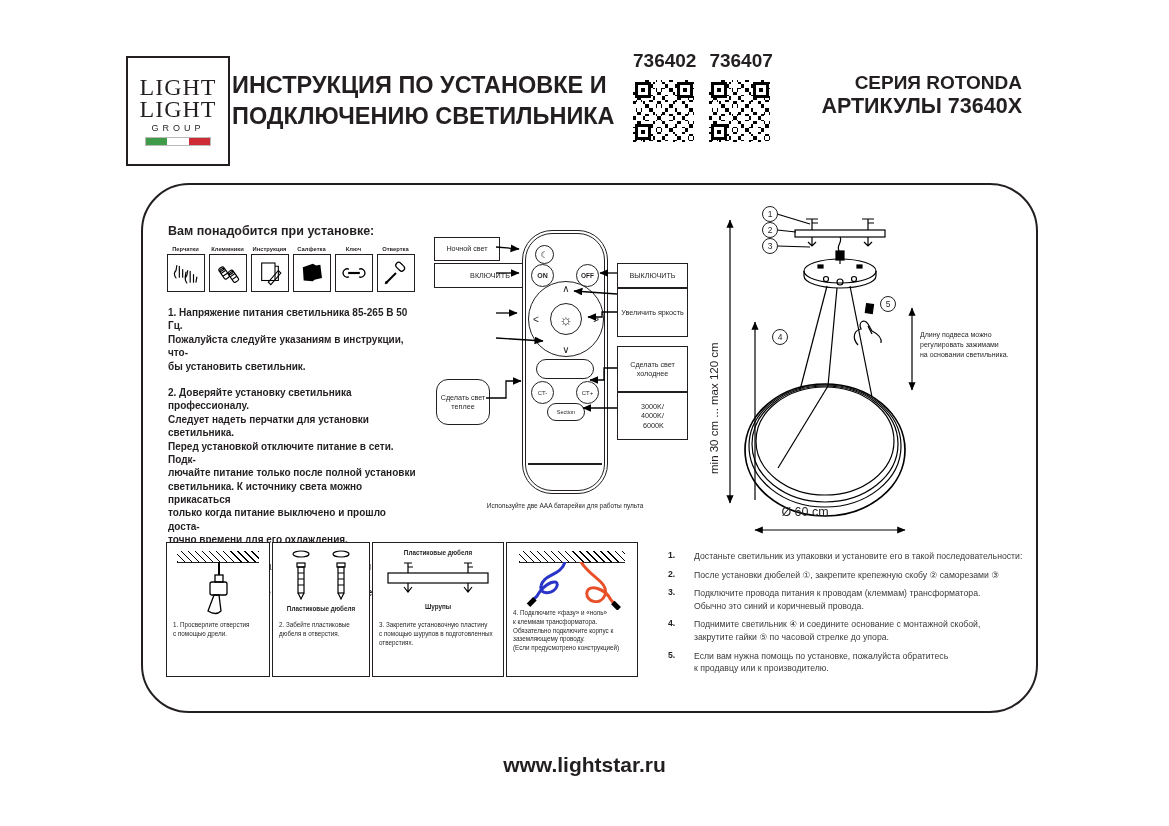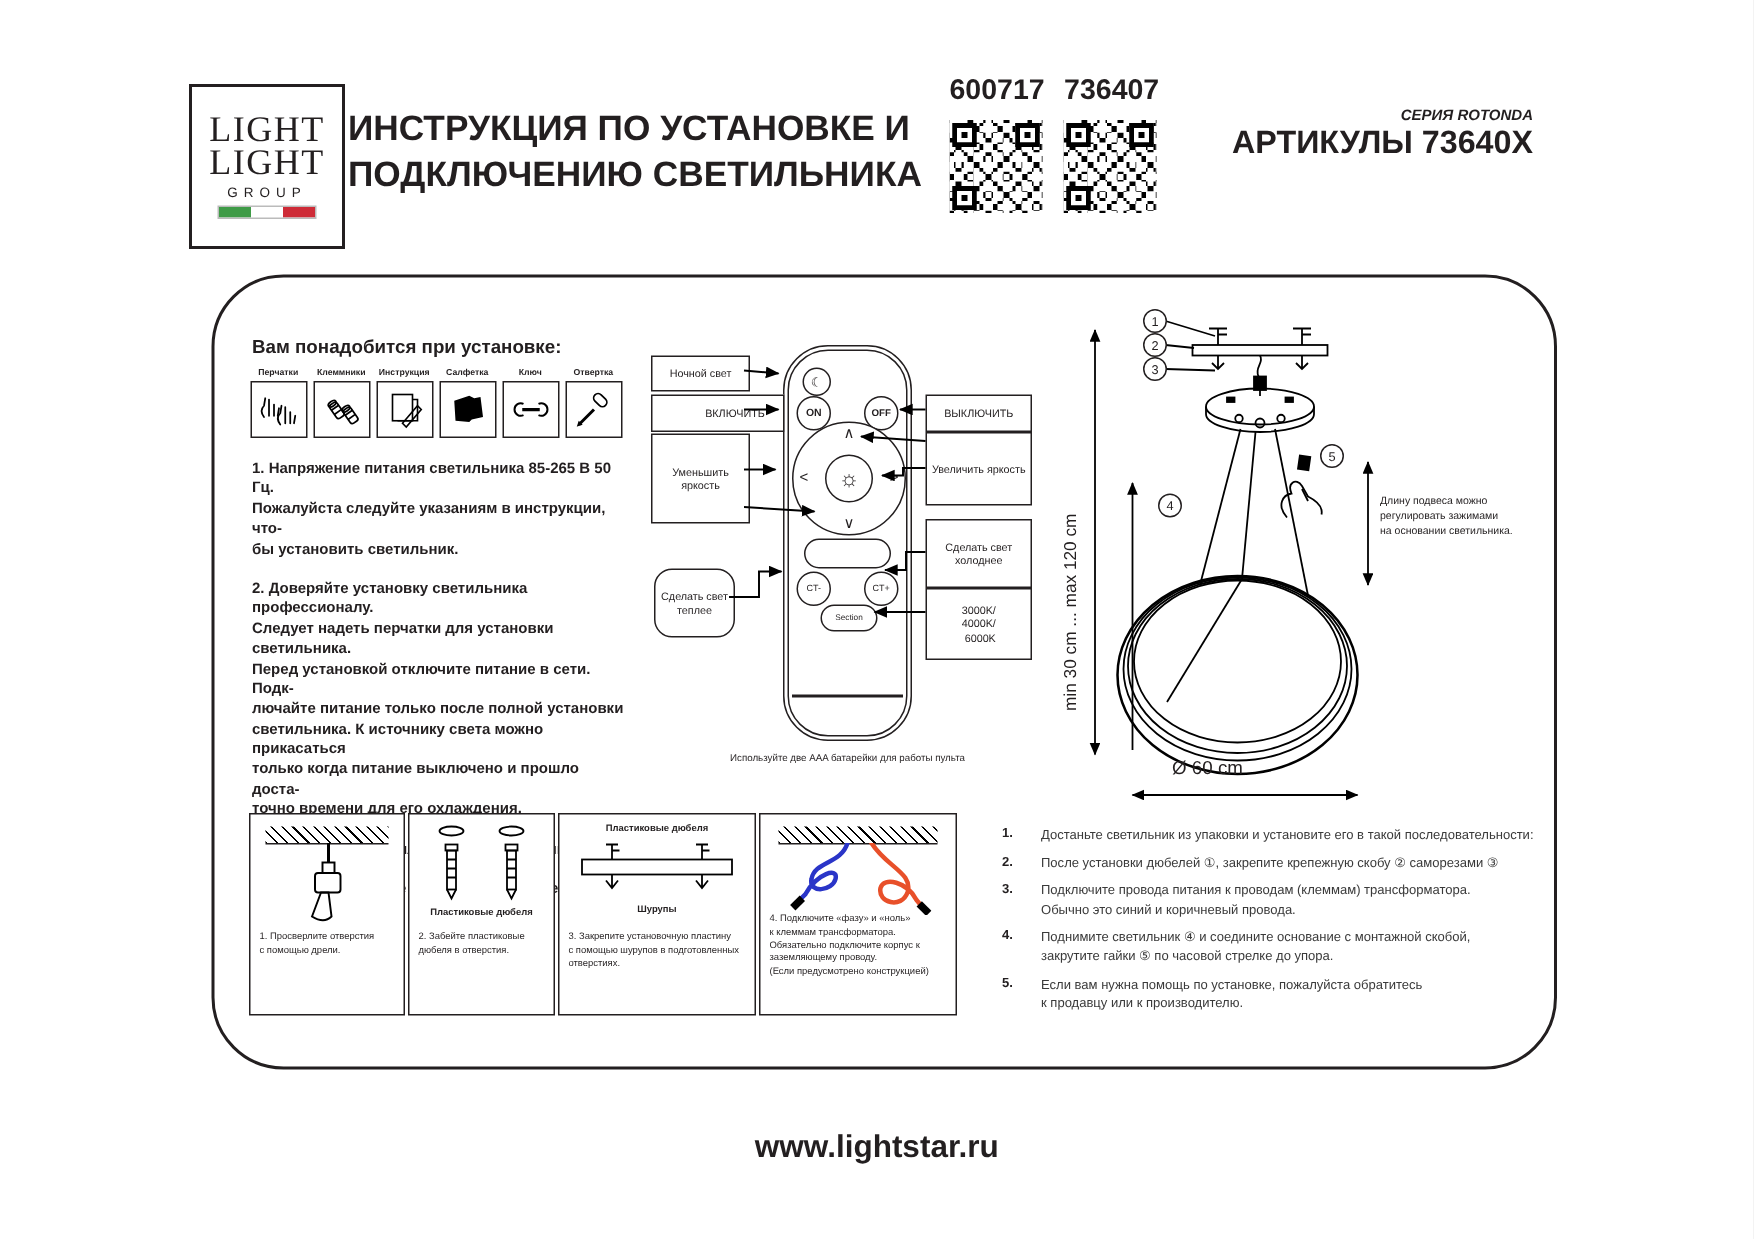--- a/index.html
+++ b/index.html
@@ -51,36 +51,36 @@
     <div class="l3">GROUP</div>
     <div class="flag"></div>
   </div>
 
   <div class="abs" style="left:232px;top:70px;width:410px;font-size:23.5px;font-weight:700;line-height:1.3;">
     <div>ИНСТРУКЦИЯ ПО УСТАНОВКЕ И</div>
     <div>ПОДКЛЮЧЕНИЮ СВЕТИЛЬНИКА</div>
   </div>
 
   <div class="abs" style="left:633px;top:50px;width:140px;display:flex;gap:13px;font-size:19px;font-weight:700;">
-    <span>600717</span>
+    <span>736402</span>
     <span>736407</span>
   </div>
   <div class="qr" style="left:633px;top:80px;">
     <i class="f" style="left:2px;top:2px;"></i>
     <i class="f" style="right:2px;top:2px;"></i>
     <i class="f" style="left:2px;bottom:2px;"></i>
   </div>
   <div class="qr" style="left:709px;top:80px;">
     <i class="f" style="left:2px;top:2px;"></i>
     <i class="f" style="right:2px;top:2px;"></i>
     <i class="f" style="left:2px;bottom:2px;"></i>
   </div>
 
   <div class="abs" style="left:800px;top:72px;width:222px;text-align:right;">
-    <div style="font-size:10px;font-weight:700;font-style:italic;">СЕРИЯ ROTONDA</div>
+    <div style="font-size:19px;font-weight:700;">СЕРИЯ ROTONDA</div>
     <div style="font-size:21.5px;font-weight:700;margin-top:0;">АРТИКУЛЫ 73640X</div>
   </div>
 
   <div class="abs frame" style="left:141px;top:183px;width:893px;height:526px;"></div>
 
   <div class="abs b" style="left:168px;top:224px;font-size:12.5px;">Вам понадобится при установке:</div>
 
   <div class="abs" style="left:166px;top:246px;display:flex;gap:3px;">
     <div class="tool">
       <div class="tl">Перчатки</div>
@@ -182,21 +182,20 @@
     </div>
     <div class="abs" style="left:13px;top:128px;width:56px;height:18px;border:1.2px solid #231f20;border-radius:10px;"></div>
     <div class="rbtn" style="left:8px;top:150px;width:21px;height:21px;font-size:6px;">CT-</div>
     <div class="rbtn" style="right:8px;top:150px;width:21px;height:21px;font-size:6px;">CT+</div>
     <div class="abs" style="left:24px;top:172px;width:36px;height:16px;border:1.2px solid #231f20;border-radius:9px;display:flex;align-items:center;justify-content:center;font-size:5.5px;">Section</div>
     <div class="abs" style="left:5px;right:5px;top:232px;border-top:2.5px solid #231f20;"></div>
   </div>
 
   <div class="lbl" style="left:434px;top:237px;width:62px;height:20px;">Ночной свет</div>
   <div class="lbl" style="left:434px;top:263px;width:62px;height:21px;padding-left:24px;">ВКЛЮЧИТЬ</div>
-  <div class="lbl" style="left:434px;top:289px;width:62px;height:56px;">Уменьшить яркость</div>
   <div class="lbl" style="left:436px;top:379px;width:50px;height:42px;border-radius:12px;">Сделать свет теплее</div>
   <div class="lbl" style="left:617px;top:263px;width:67px;height:21px;">ВЫКЛЮЧИТЬ</div>
   <div class="lbl" style="left:617px;top:288px;width:67px;height:45px;">Увеличить яркость</div>
   <div class="lbl" style="left:617px;top:346px;width:67px;height:42px;">Сделать свет холоднее</div>
   <div class="lbl pre" style="left:617px;top:392px;width:67px;height:44px;text-align:right;">3000K/
 4000K/
 6000K</div>
 
   <svg class="abs" style="left:420px;top:228px;z-index:3;pointer-events:none;" width="280" height="200">
     <defs>

